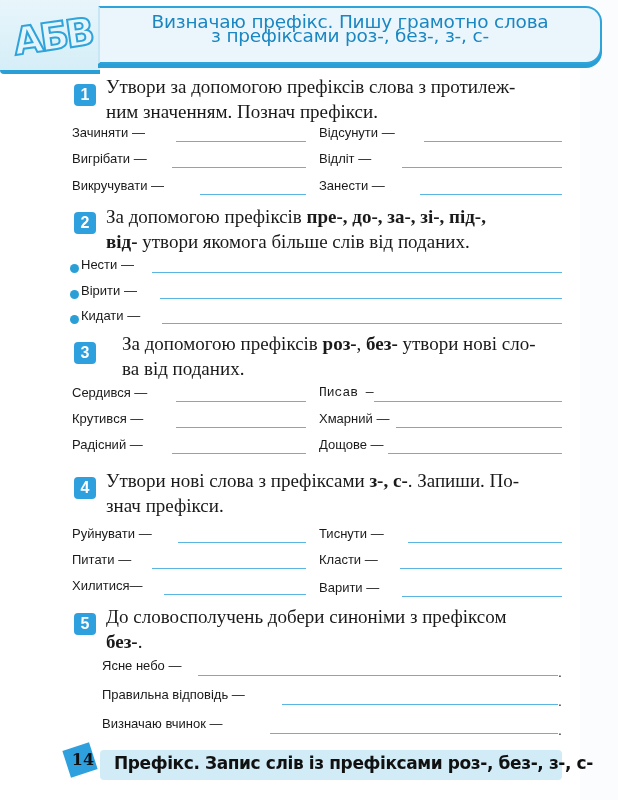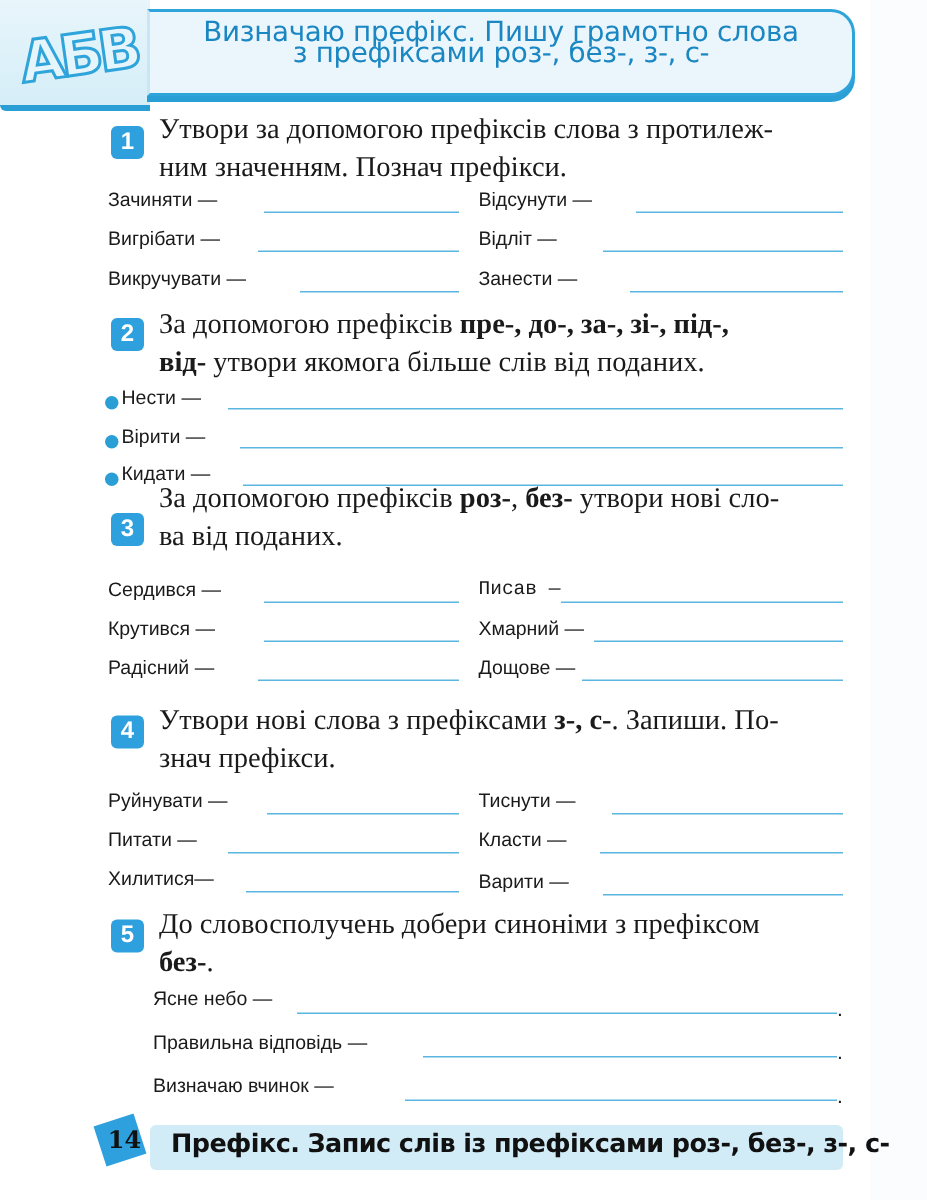--- a/index.html
+++ b/index.html
@@ -17,21 +17,21 @@
     clip-path: polygon(0 0,100% 0,100% 100%,0 100%);
   }
   .logo {
     position: absolute; left: 14px; top: 14px; width: 88px; height: 54px;
     font-family: "DejaVu Sans", sans-serif; font-weight: bold; font-size: 38px; letter-spacing: -3px;
     color: #e6f4fb; -webkit-text-stroke: 2px #2ea4db; transform: rotate(-8deg);
   }
   .title-box {
     position: absolute; left: 98px; top: 6px; width: 468px; height: 54px;
     border: 2px solid #2ea4db; border-left: 2px solid #c8e6f4; border-radius: 0 16px 16px 0;
-    background: #eaf6fc; box-shadow: 0 4px 0 #2a9fd6;
+    background: #eaf6fc; box-shadow: 0 4px 0 #2a9fd6; padding-left: 32px;
   }
   .title-line {
     position: absolute; left: 0; width: 100%; text-align: center;
     font-family: "DejaVu Sans", sans-serif; font-size: 18.5px; color: #1a86c2; letter-spacing: -0.2px;
   }
   .title-line.l1 { top: 3px; }
   .title-line.l2 { top: 17px; }
 
   
   .num {
@@ -115,21 +115,21 @@
 <span class="row-label" style="left:81px; top:257px;">Нести —</span>
 <div class="line" style="left:152px; top:272px; width:410px;"></div>
 <span class="bullet" style="left:70px; top:290px;"></span>
 <span class="row-label" style="left:81px; top:283px;">Вірити —</span>
 <div class="line" style="left:160px; top:298px; width:402px;"></div>
 <span class="bullet" style="left:70px; top:315px;"></span>
 <span class="row-label" style="left:81px; top:308px;">Кидати —</span>
 <div class="line" style="left:162px; top:323px; width:400px;"></div>
 
 <div class="num" style="left:74px; top:342px;">3</div>
-<div class="task" style="top:320px;">
+<div class="task" style="top:331px;margin-left:16px;">
   <div><span>За допомогою префіксів </span><b>роз-</b><span>, </span><b>без-</b><span> утвори нові сло-</span></div>
   <div>ва від поданих.</div>
 </div>
 <span class="row-label" style="left:72px; top:385px;">Сердився —</span>
 <div class="line" style="left:176px; top:401px; width:130px;"></div>
 <span class="row-label" style="left:319px; top:385px;font-family:Liberation Mono, monospace;">Писав —</span>
 <div class="line" style="left:374px; top:401px; width:188px;"></div>
 
 <span class="row-label" style="left:72px; top:411px;">Крутився —</span>
 <div class="line" style="left:176px; top:427px; width:130px;"></div>

